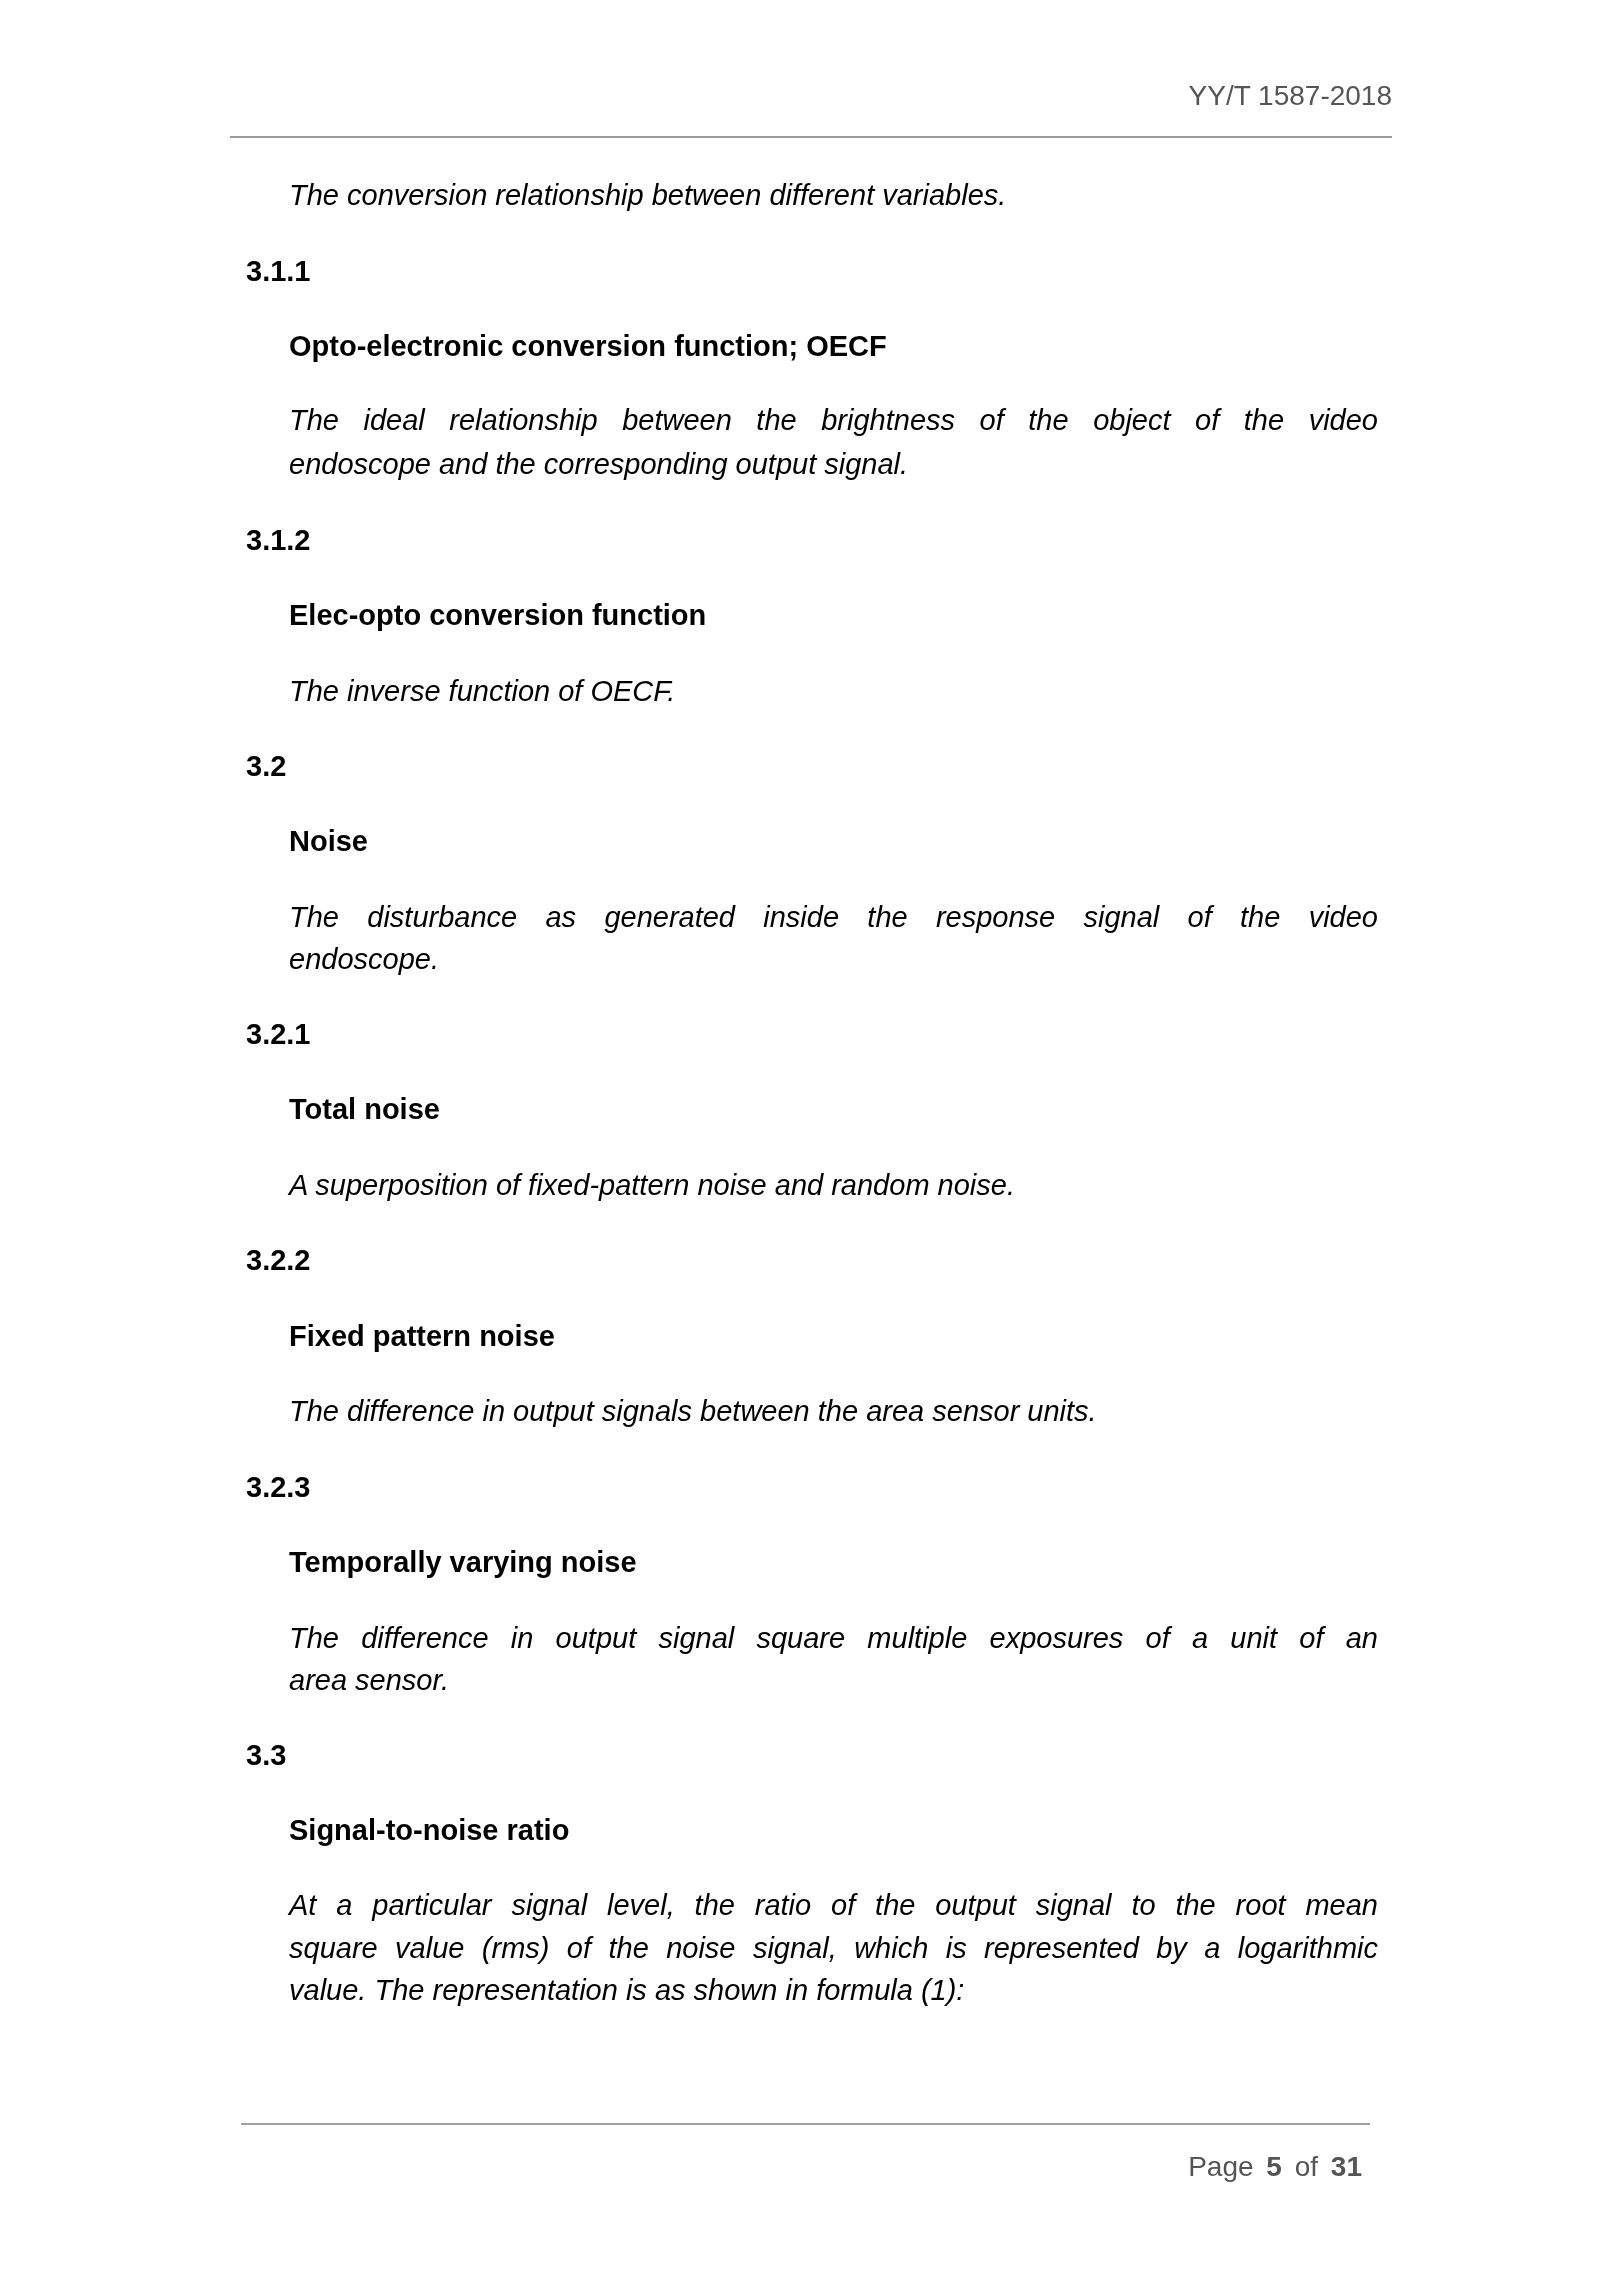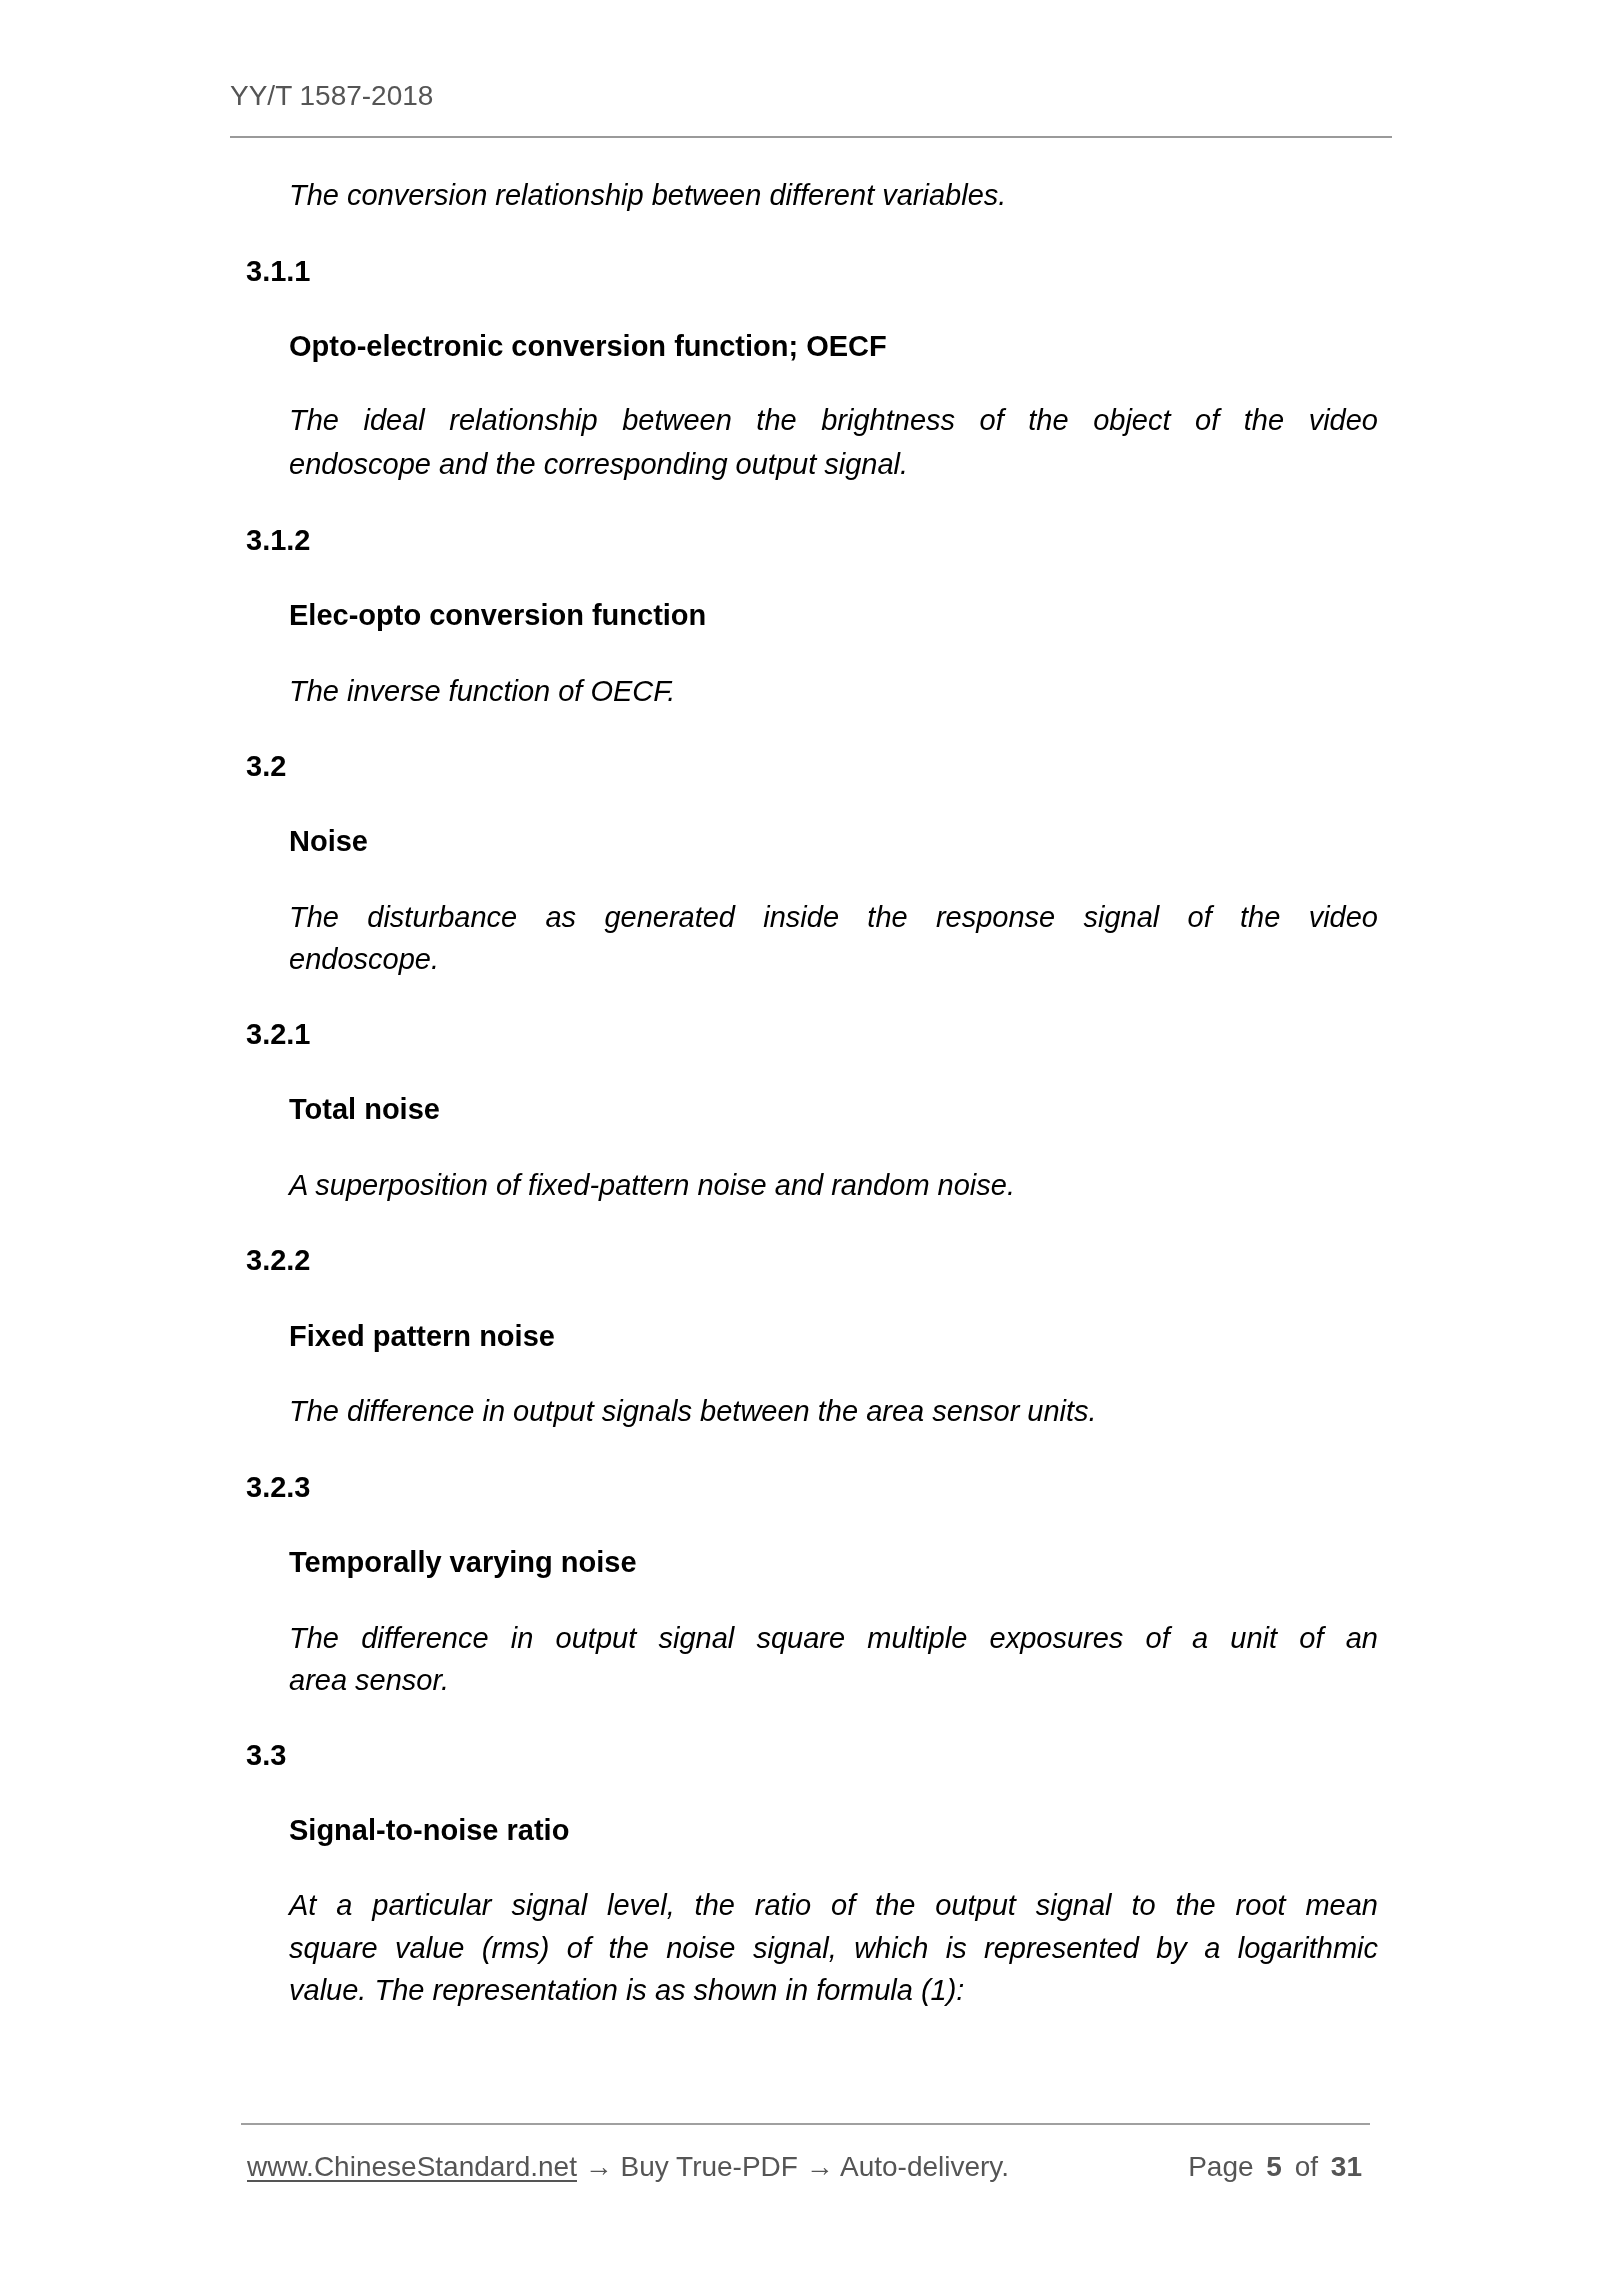--- a/index.html
+++ b/index.html
@@ -1,19 +1,19 @@
 <!DOCTYPE html>
 <html style="font-size:13.3px"><head>
 <meta charset="utf-8">
 <style>
   html, body { margin: 0; padding: 0; background: #ffffff; }
   body { width: 1623px; height: 2295px; position: relative; overflow: hidden;
          font-family: "Liberation Sans", "DejaVu Sans", sans-serif; color: #000; }
   .page-header-title { position: absolute; left: 230px; width: 1162px; top: 79px;
-         text-align: left; font-size: 28px; line-height: 33px; color: #555555; }
+         text-align: right; font-size: 28px; line-height: 33px; color: #555555; }
   .rule { position: absolute; height: 1.7px; background: #9a9a9a; }
   .header-rule { left: 230px; width: 1162px; top: 136px; }
   .footer-rule { left: 241px; width: 1129px; top: 2123px; background: #a0a0a0; }
   .line { position: absolute; white-space: nowrap; font-size: 29px; line-height: 33px; }
   .num { left: 246px; font-weight: bold; }
   .term { left: 289px; font-weight: bold; text-align: right; }
   .def { left: 289px; font-style: italic; }
   .just { width: 1089px; text-align: justify; text-align-last: justify; }
   .footer { position: absolute; top: 2150px; left: 247px; width: 1115px; height: 33px;
          font-size: 28px; line-height: 33px; color: #555555; }
@@ -59,27 +59,20 @@
 
 <div class="line num" style="top:1739px">3.3</div>
 <div class="line term" style="top:1814px">Signal-to-noise ratio</div>
 <div class="line def just" style="top:1889px">At a particular signal level, the ratio of the output signal to the root mean</div>
 <div class="line def just" style="top:1932px">square value (rms) of the noise signal, which is represented by a logarithmic</div>
 <div class="line def" style="top:1974px">value. The representation is as shown in formula (1):</div>
 
 <div class="rule footer-rule"></div>
 
 <div class="footer">
-  <span class="left">
-    <a href="#">www.ChineseStandard.net</a>
-    <span>→</span>
-    <span>Buy True-PDF</span>
-    <span>→</span>
-    <span>Auto-delivery.</span>
-  </span>
   <span class="right">
     <span>Page</span>
     <b>5</b>
     <span>of</span>
     <b>31</b>
   </span>
 </div>
 
 
 </body></html>

